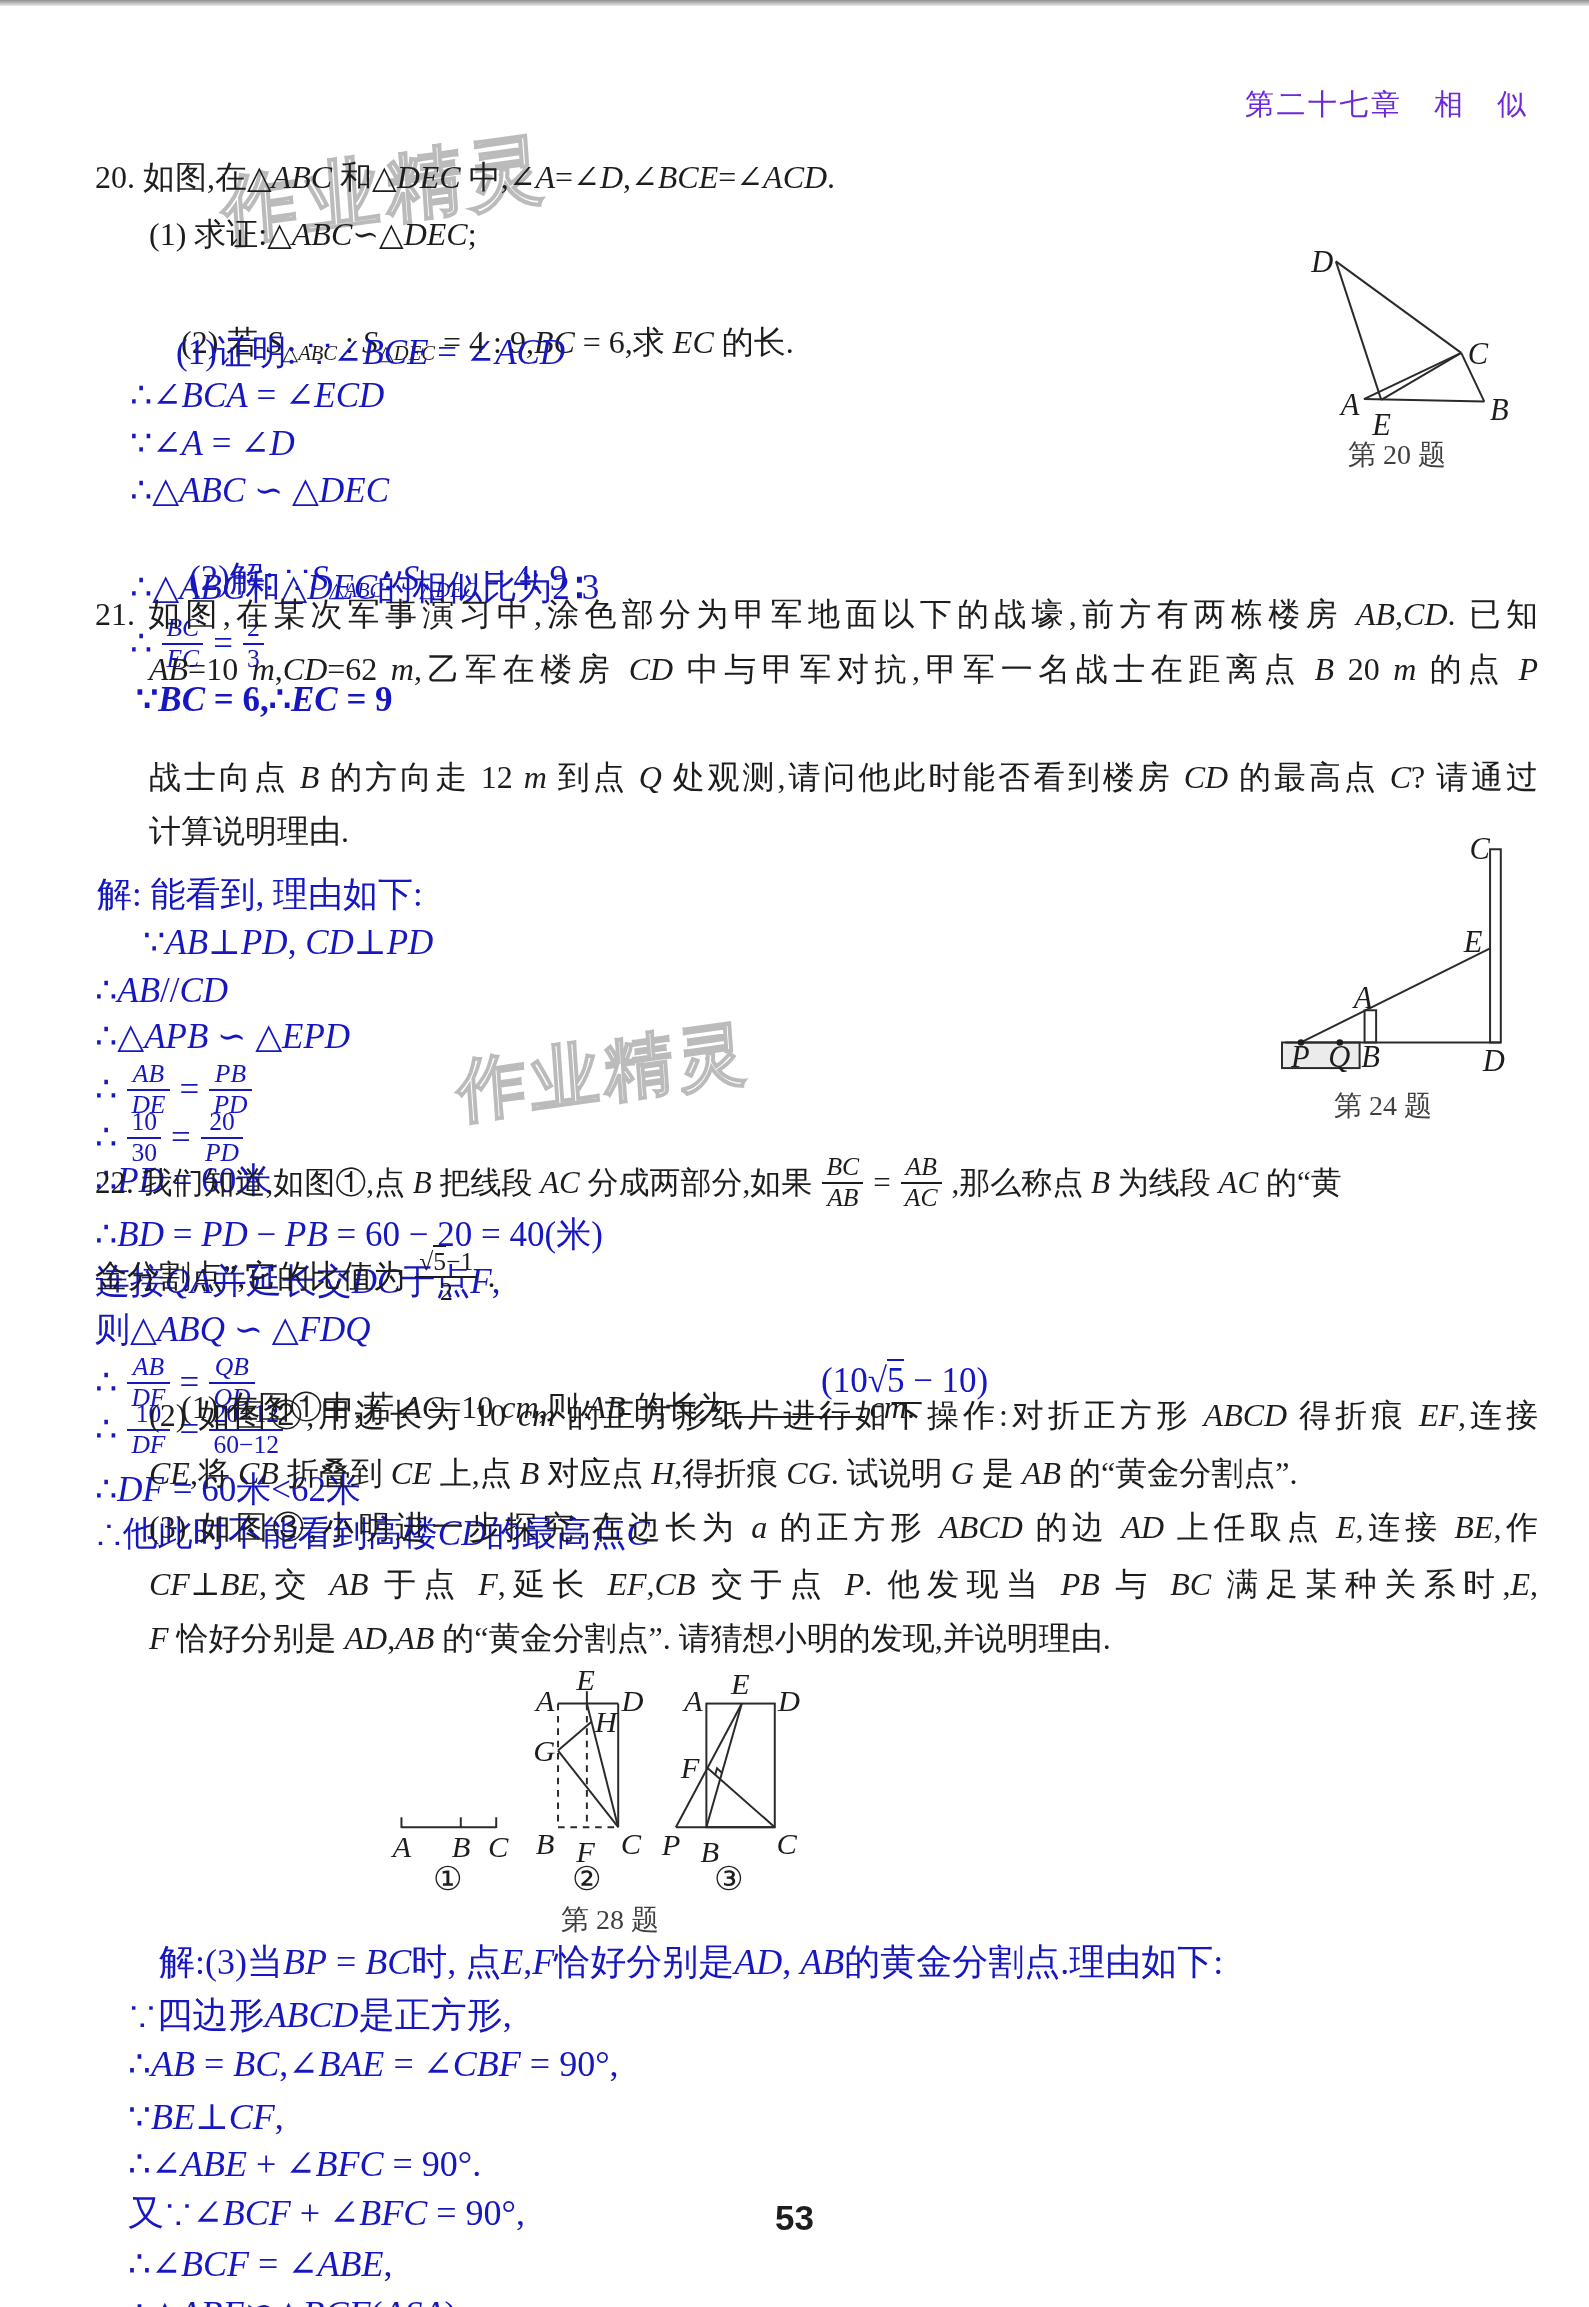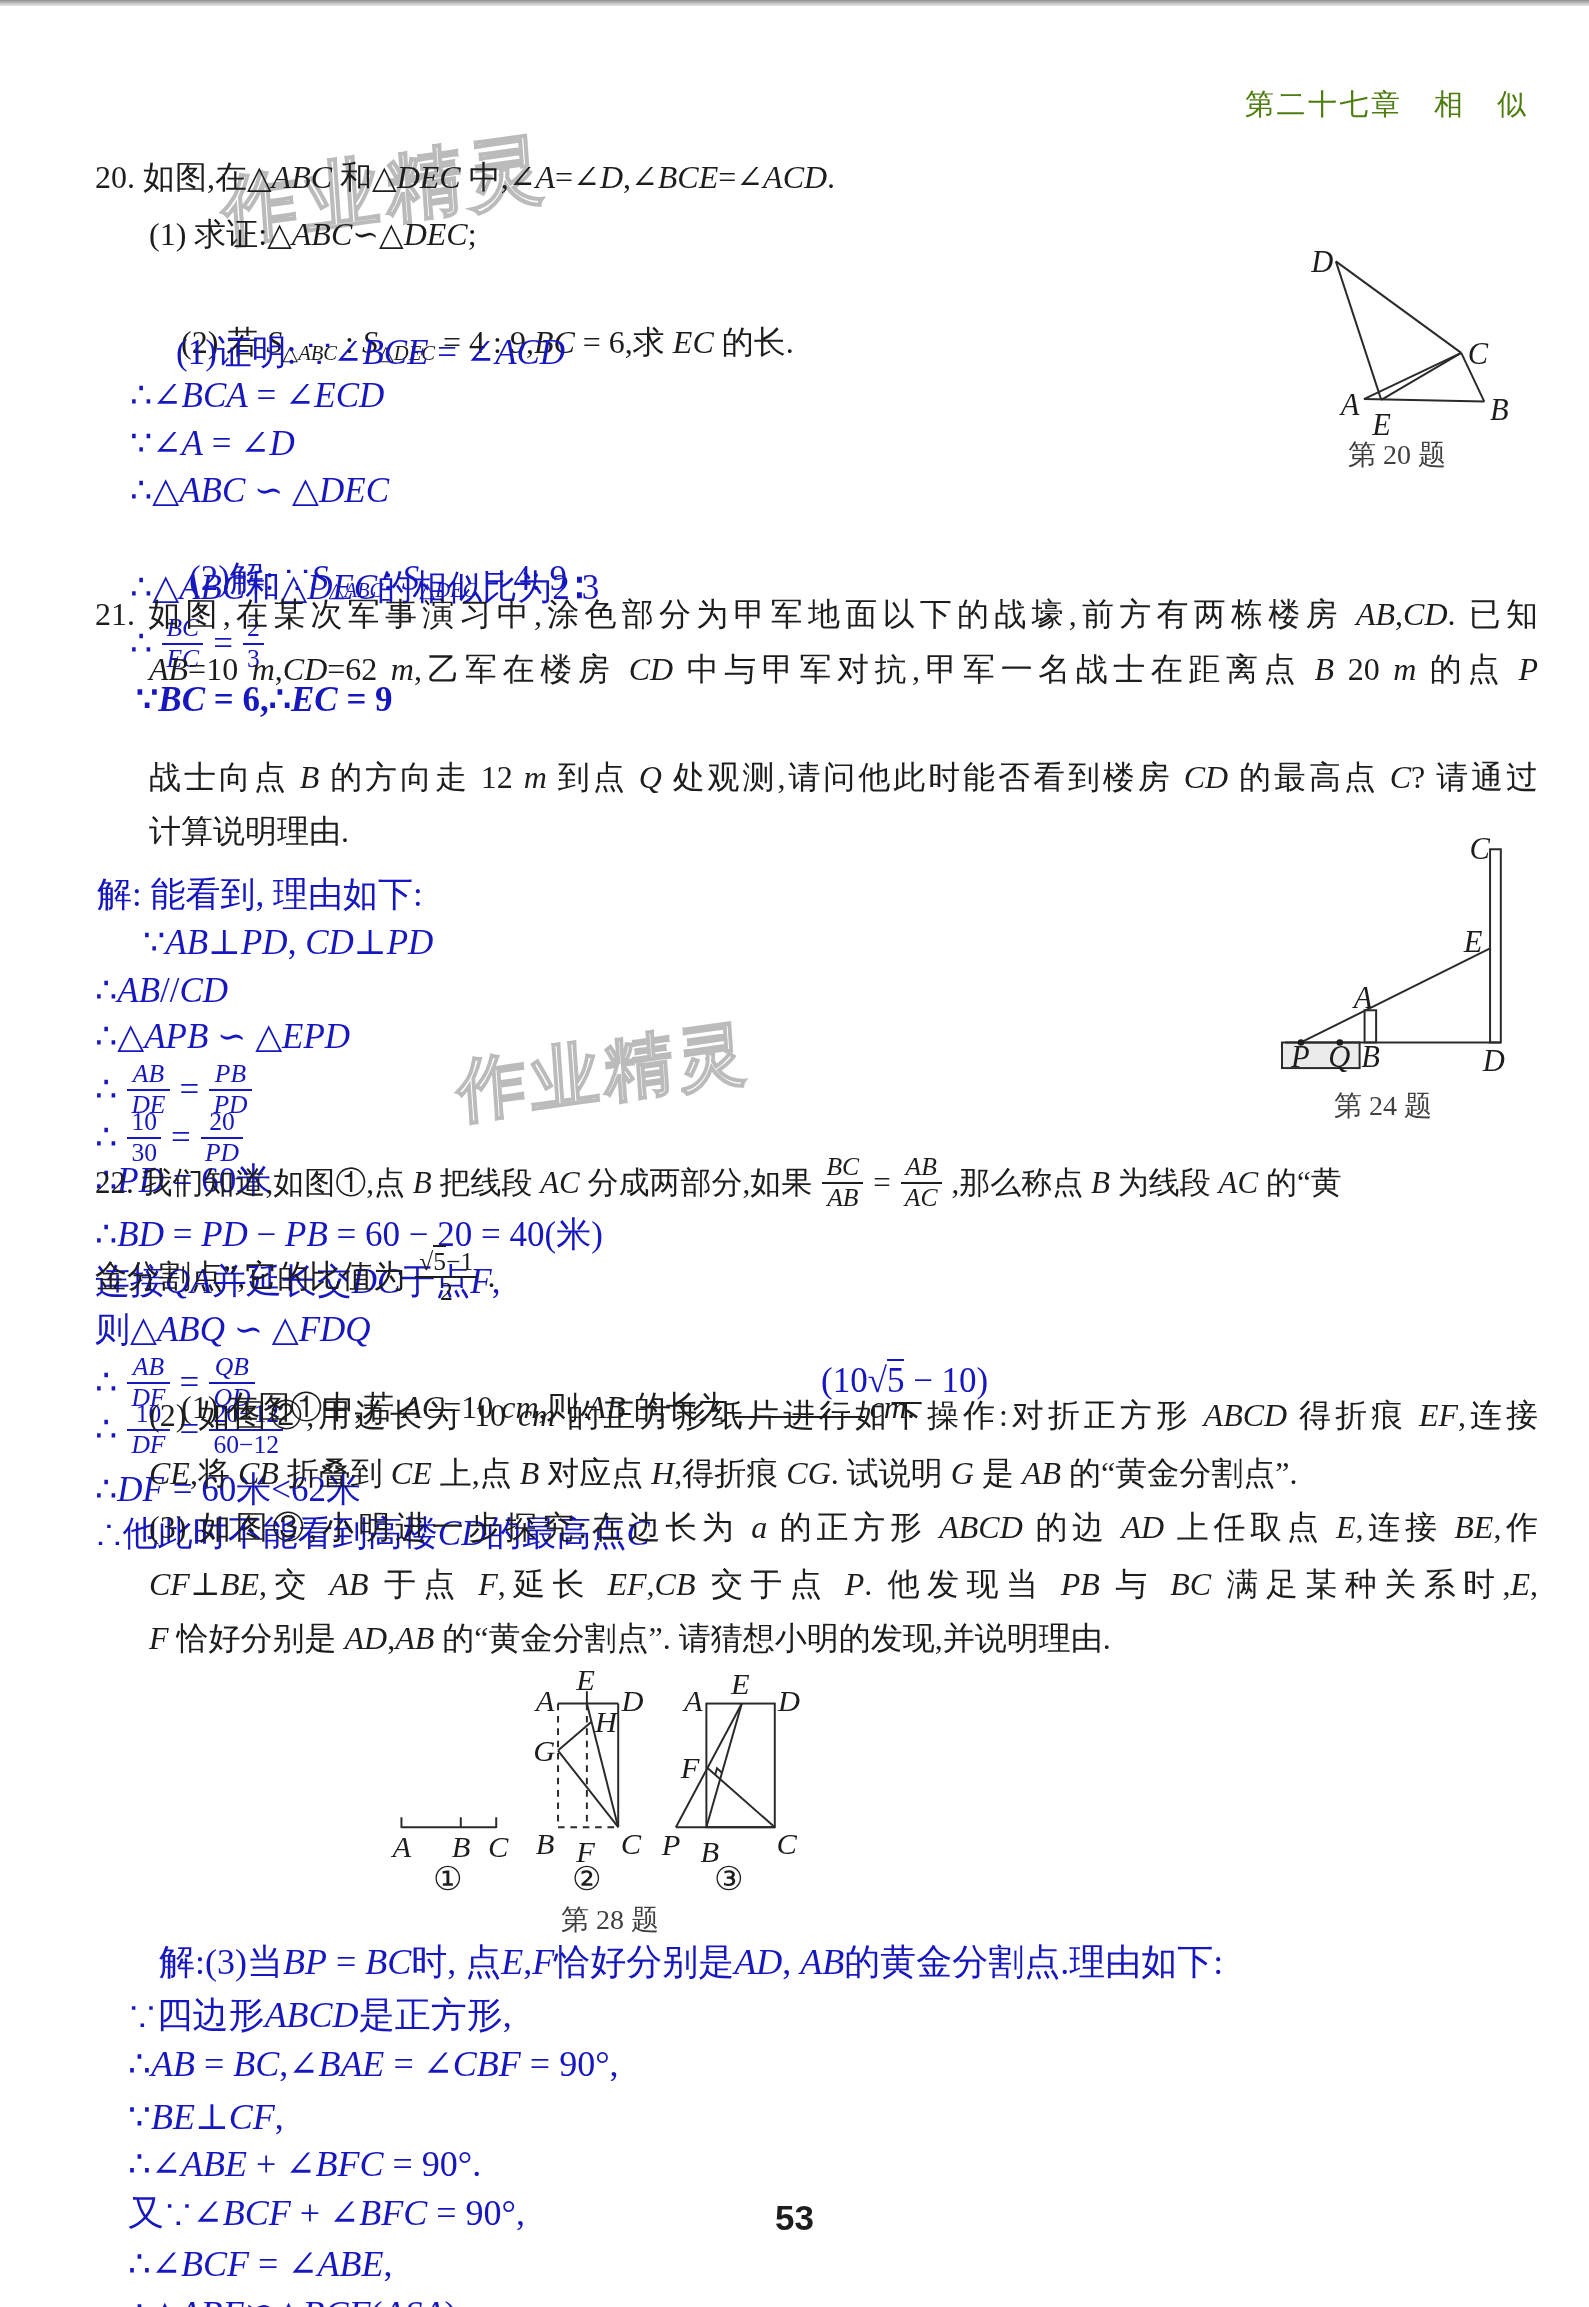--- a/index.html
+++ b/index.html
@@ -7,21 +7,21 @@
         font-family:"Liberation Serif","DejaVu Serif",serif;color:#1d1d1d;}
   .scan-top{position:absolute;left:0;top:0;width:100%;height:5.8px;
         background:linear-gradient(#8f8f8f,#e9e9e9);}
   .ln{position:absolute;white-space:pre;font-size:32px;line-height:1.15;}
   .bk{color:#1d1d1d;}
   .bl{color:#1717c0;font-size:35px;}
   .bl2{font-size:36px;}
   .just{white-space:normal;text-align:justify;text-align-last:justify;}
   .cap{position:absolute;font-size:28px;color:#404040;white-space:pre;}
   .ccap{position:absolute;font-size:33px;color:#1d1d1d;}
-  .hdr{position:absolute;font-size:29px;letter-spacing:2.5px;color:#4d7c0f;}
+  .hdr{position:absolute;font-size:29px;letter-spacing:2.5px;color:#6d28d9;}
   .pgnum{position:absolute;font-size:35px;font-weight:bold;font-family:"Liberation Sans",sans-serif;}
   .fline{display:flex;align-items:center;gap:10px;white-space:pre;}
   .fr{display:inline-block;text-align:center;vertical-align:middle;font-size:25.6px;line-height:1.12;}
   .fr .n{display:block;border-bottom:2.5px solid currentColor;padding:0 4.1px;}
   .fr .d{display:block;padding:0 4.1px;}
   .bfr{font-size:25.6px;color:#1d1d1d;}
   .ss{font-size:20.6px;}
   sub{vertical-align:-6.6px;}
   .blank{display:inline-block;width:130px;height:35px;border-bottom:2.5px solid #1d1d1d;
          vertical-align:baseline;margin:0 5px;}

